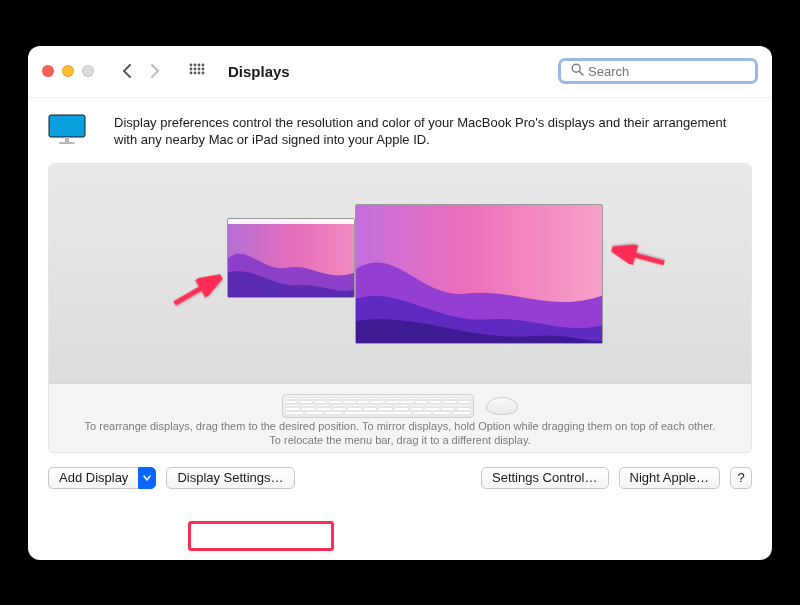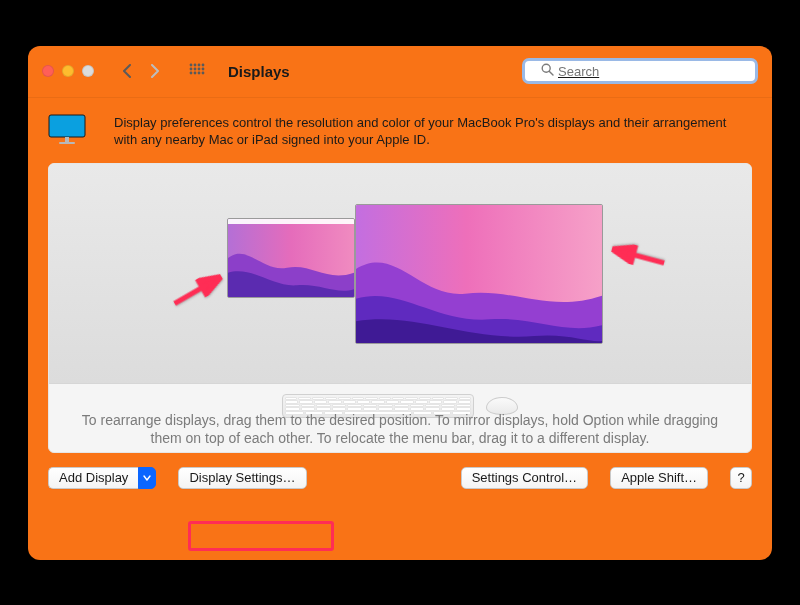--- a/index.html
+++ b/index.html
@@ -6,21 +6,21 @@
     body {
       background:#000;
       width:800px; height:605px;
       font-family:-apple-system,"Helvetica Neue",Arial,sans-serif;
       font-size:13px;
       color:#1a1a1a;
       display:flex; align-items:center; justify-content:center;
     }
     .window {
       width:744px; height:514px;
-      background:#f97316;
+      background:#ffffff;
       border-radius:12px;
       box-shadow:0 10px 30px rgba(0,0,0,.5),0 0 0 1px rgba(0,0,0,.05);
       overflow:hidden;
       position:relative;
     }
     .titlebar {
       height:52px;
       display:flex; align-items:center;
       padding:0 14px;
       gap:10px;
@@ -42,25 +42,24 @@
       margin-left:6px;
     }
     .grid-icon svg { display:block; }
     .title {
       font-size:15px; font-weight:600; margin-left:8px;
     }
     .search {
       margin-left:auto;
       border:3px solid #9ab9e6;
       border-radius:7px;
-      height:26px; width:236px;
+      height:26px; width:200px;
       display:flex; align-items:center;
-      padding:0 16px; gap:4px;
+      padding:0 10px; gap:4px;
       background:#fff;
-      text-decoration:underline;
     }
     .search input {
       border:none; outline:none; font-size:13px; width:100%;
       color:#555;
     }
     .search .mag { color:#7c7c7c; }
     .content { padding:16px 20px 14px; }
     .blurb { display:flex; gap:28px; align-items:flex-start; margin-bottom:14px;}
     .monitor-icon {
       width:38px; flex:none; text-align:center;
@@ -105,25 +104,25 @@
     .keyboard .key {
       flex:1; background:#fff; border:.5px solid #e5e5e5; border-radius:1px;
     }
     .mouse {
       width:32px; height:18px; border-radius:50% 50% 50% 50% / 60% 60% 40% 40%;
       background:linear-gradient(#fafafa,#eaeaea);
       border:.5px solid #ccc;
     }
     .hint {
       position:absolute; left:0; right:0; bottom:4px;
-      text-align:center; font-size:14px; color:#7b7b7b; line-height:1.3;
+      text-align:center; font-size:11px; color:#7b7b7b; line-height:1.3;
       padding:0 30px;
     }
     .buttons {
-      display:flex; align-items:center; gap:22px; margin-top:14px;
+      display:flex; align-items:center; gap:10px; margin-top:14px;
     }
     .mac-btn {
       height:22px; border:1px solid #c9c9c9; border-radius:5px;
       background:linear-gradient(#ffffff,#f4f4f4);
       font-size:13px; padding:0 10px;
       display:flex; align-items:center; box-shadow:0 1px 0 rgba(0,0,0,.02);
       white-space:nowrap;
     }
     .mac-btn.help { padding:0; width:22px; justify-content:center; }
     .add-wrap { display:flex; align-items:stretch; }
@@ -330,21 +329,21 @@
         <div class="mac-btn add-btn">Add Display</div>
         <div class="add-caret">
           <svg width="8" height="8" viewBox="0 0 8 8">
               <path d="M1 2 L4 6 L7 2" fill="none" stroke="currentColor" stroke-width="1.4" stroke-linecap="round" stroke-linejoin="round"></path>
             </svg>
         </div>
       </div>
       <div class="mac-btn">Display Settings…</div>
       <div class="spacer"></div>
       <div class="mac-btn">Settings Control…</div>
-      <div class="mac-btn">Apple Shift…</div>
+      <div class="mac-btn">Night Apple…</div>
       <div class="mac-btn help">?</div>
     </div>
 
   </div>
 
   <div class="highlight hl1"></div>
 
 </div>
 
 </body></html>

